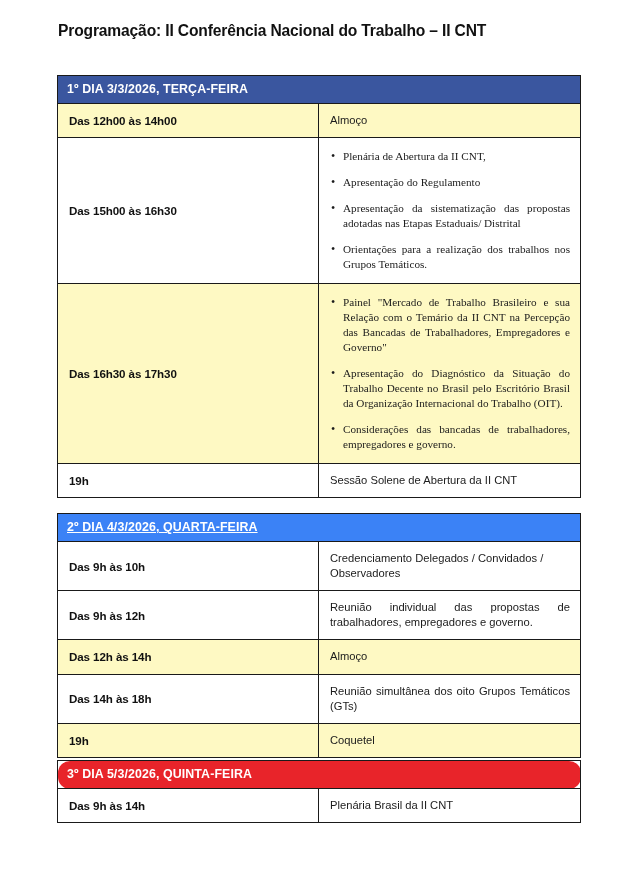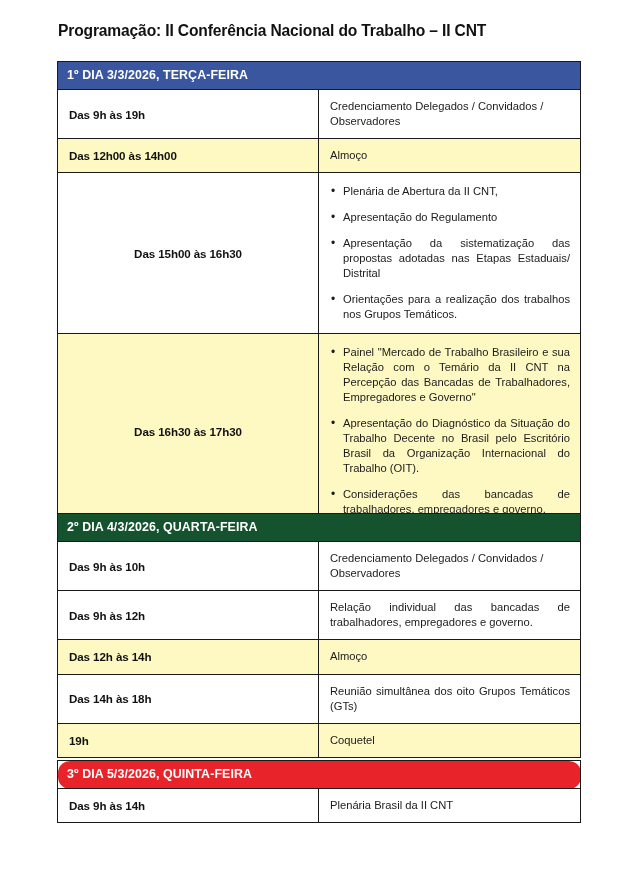--- a/index.html
+++ b/index.html
@@ -87,66 +87,62 @@
     margin: 0;
     padding: 0;
     list-style: none;
   }
   .bullet-list li {
     position: relative;
     padding-left: 13px;
     margin-bottom: 11px;
     text-align: justify;
     line-height: 1.34;
+    font-family: Liberation Serif, serif;
   }
   .bullet-list li:last-child {
     margin-bottom: 0;
   }
   .bullet-list li::before {
     content: "\2022";
     position: absolute;
     left: 1px;
     top: -1px;
     font-size: 12px;
     line-height: 1.34;
   }
   .tall-cell {
     vertical-align: middle;
-    text-align: center;
   }
   .activity-block {
     padding-top: 2px;
     padding-bottom: 2px;
   }
   .justify {
     text-align: justify;
   }
 </style>
 </head>
 <body>
 
 <div class="page">
 
   <div class="doc-title">Programação: II Conferência Nacional do Trabalho – II CNT</div>
 
-  <table class="schedule-table" id="table-day-1" style="top: 61px;">
+  <table class="schedule-table" id="table-day-1" style="top: 75px;">
     <colgroup>
       <col class="col-time">
       <col class="col-activity">
     </colgroup>
     <thead>
       <tr>
         <th class="day-header" colspan="2" style="background:#3a569f;">1º DIA 3/3/2026, TERÇA-FEIRA</th>
       </tr>
     </thead>
     <tbody>
-      <tr class="plain">
-        <td class="time-cell">Das 9h às 19h</td>
-        <td class="activity-cell">Credenciamento Delegados / Convidados / Observadores</td>
-      </tr>
       <tr class="shaded">
         <td class="time-cell">Das 12h00 às 14h00</td>
         <td class="activity-cell">Almoço</td>
       </tr>
       <tr class="plain">
         <td class="time-cell tall-cell">Das 15h00 às 16h30</td>
         <td class="activity-cell">
           <ul class="bullet-list activity-block">
             <li>Plenária de Abertura da II CNT,</li>
             <li>Apresentação do Regulamento</li>
@@ -172,31 +168,31 @@
     </tbody>
   </table>
 
   <table class="schedule-table" id="table-day-2" style="top: 513px;">
     <colgroup>
       <col class="col-time">
       <col class="col-activity">
     </colgroup>
     <thead>
       <tr>
-        <th class="day-header" colspan="2" style="background:#14532d;">2º DIA 4/3/2026, QUARTA-FEIRA</th>
+        <th class="day-header" colspan="2" style="background:#3b82f6;text-decoration:underline;">2º DIA 4/3/2026, QUARTA-FEIRA</th>
       </tr>
     </thead>
     <tbody>
       <tr class="plain">
         <td class="time-cell">Das 9h às 10h</td>
         <td class="activity-cell">Credenciamento Delegados / Convidados / Observadores</td>
       </tr>
       <tr class="plain">
         <td class="time-cell">Das 9h às 12h</td>
-        <td class="activity-cell justify">Relação individual das bancadas de trabalhadores, empregadores e governo.</td>
+        <td class="activity-cell justify">Reunião individual das propostas de trabalhadores, empregadores e governo.</td>
       </tr>
       <tr class="shaded">
         <td class="time-cell">Das 12h às 14h</td>
         <td class="activity-cell">Almoço</td>
       </tr>
       <tr class="plain">
         <td class="time-cell">Das 14h às 18h</td>
         <td class="activity-cell justify">Reunião simultânea dos oito Grupos Temáticos (GTs)</td>
       </tr>
       <tr class="shaded">

